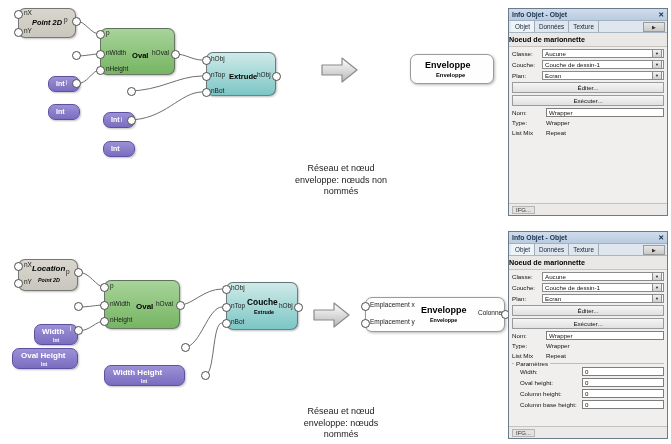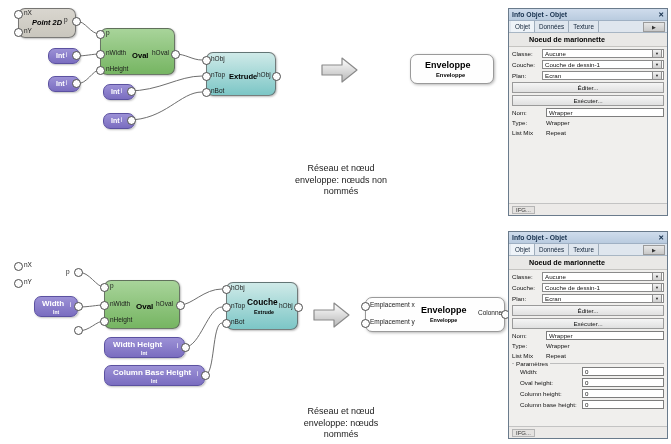--- a/index.html
+++ b/index.html
@@ -46,21 +46,21 @@
     font-size: 6.5px;
     white-space: nowrap;
     color: #1a1a1a;
   }
 
   
   .n-grey  { background: linear-gradient(180deg,#d9d6cf 0%,#c9c6bd 100%); font-style: italic; }
   .n-green { background: linear-gradient(180deg,#a8d49a 0%,#76b562 100%); }
   .n-teal  { background: linear-gradient(180deg,#cfeae8 0%,#7cc6c6 100%); }
   .n-purple{ background: linear-gradient(180deg,#9c91d6 0%,#7a6dc0 100%);
-             border:1px solid #5b51a0; color:#fff; }
+             border:1px solid #5b51a0; color:#fff;margin-top:28px; }
 
   .wire { position: absolute; left:0; top:0; overflow: visible; }
 
   
   .arrow-wrap { position: absolute; }
 
   
   .env {
     position: absolute;
     box-sizing: border-box;
@@ -134,21 +134,21 @@
     width: 20px;
     background: linear-gradient(180deg,#e7e7e7,#c8c8c8);
     border: 1px solid #9a9a9a;
     display: flex; align-items: center; justify-content: center;
     font-size: 5px; color: #333;
     align-self: center; height: 8px;
   }
   .panel-head {
     background: #e9e8e6;
     border-bottom: 1px solid #c5c4c1;
-    padding: 2px 20px;
+    padding: 2px 0;
     font-weight: bold;
     font-size: 7.2px;
     color: #000;
   }
   .panel-body { padding: 2px 3px; }
   .frow {
     display: flex; align-items: center;
     margin-bottom: 2px;
     height: 9px;
   }
@@ -328,20 +328,24 @@
     <g fill="none" stroke="#6e6e6e" stroke-width="1">
       <path d="M78,17 C90,17 96,32 104,32"></path>
       <path d="M78,52 C90,52 96,50 104,50"></path>
       <path d="M78,76 C90,76 96,66 104,66"></path>
       <path d="M180,50 C192,50 204,34 222,34"></path>
       <path d="M185,92 C200,92 208,52 222,52"></path>
       <path d="M205,120 C215,120 212,68 222,68"></path>
     </g>
   </svg>
 
+  <div class="node n-grey" style="left:18px;top:4px;width:60px;height:32px;">
+    <div class="title" style="left:13px;top:4px;font-size:8px;">Location</div>
+    <div class="subtitle" style="left:19px;top:17px;font-size:5.4px;">Point 2D</div>
+  </div>
   <div class="port" style="left:14px;top:7px;"></div>
   <span class="plabel" style="left:24px;top:6px;">nX</span>
   <div class="port" style="left:14px;top:24px;"></div>
   <span class="plabel" style="left:24px;top:23px;">nY</span>
   <div class="port" style="left:74px;top:13px;"></div>
   <span class="plabel" style="left:66px;top:13px;">p</span>
 
   <div class="node n-green" style="left:104px;top:25px;width:76px;height:49px;">
     <div class="title" style="left:31px;top:21px;font-size:8px;">Oval</div>
   </div>
@@ -367,34 +371,34 @@
   <div class="port" style="left:294px;top:48px;"></div>
   <span class="plabel" style="left:279px;top:47px;">hObj</span>
 
   <div class="node n-purple" style="left:34px;top:41px;width:44px;height:21px;">
     <div class="title" style="left:7px;top:2px;font-size:8px;color:#fff;">Width</div>
     <div class="subtitle" style="left:18px;top:12px;font-size:5px;color:#fff;">Int</div>
   </div>
   <div class="port" style="left:74px;top:47px;"></div>
   <span class="plabel" style="left:70px;top:46px;color:#fff;">i</span>
 
+  <div class="node n-purple" style="left:12px;top:65px;width:66px;height:21px;">
+    <div class="title" style="left:8px;top:2px;font-size:8px;color:#fff;">Oval Height</div>
+    <div class="subtitle" style="left:28px;top:12px;font-size:5px;color:#fff;">Int</div>
+  </div>
   <div class="port" style="left:74px;top:71px;"></div>
   <span class="plabel" style="left:70px;top:70px;color:#fff;">i</span>
 
   <div class="node n-purple" style="left:104px;top:82px;width:81px;height:21px;">
     <div class="title" style="left:8px;top:2px;font-size:8px;color:#fff;">Width Height</div>
     <div class="subtitle" style="left:36px;top:12px;font-size:5px;color:#fff;">Int</div>
   </div>
   <div class="port" style="left:181px;top:88px;"></div>
   <span class="plabel" style="left:177px;top:87px;color:#fff;">i</span>
 
-  <div class="node n-purple" style="left:104px;top:110px;width:101px;height:21px;">
-    <div class="title" style="left:8px;top:2px;font-size:8px;color:#fff;">Column Base Height</div>
-    <div class="subtitle" style="left:46px;top:12px;font-size:5px;color:#fff;">Int</div>
-  </div>
   <div class="port" style="left:201px;top:116px;"></div>
   <span class="plabel" style="left:197px;top:115px;color:#fff;">i</span>
 </div>
 
 <div class="arrow-wrap" style="left:312px;top:300px;">
   <svg width="40" height="30" viewBox="0 0 40 30">
     <defs>
       <linearGradient id="ag2" x1="0" y1="0" x2="0" y2="1">
         <stop offset="0%" stop-color="#ffffff"></stop>
         <stop offset="100%" stop-color="#b8b8b8"></stop>

